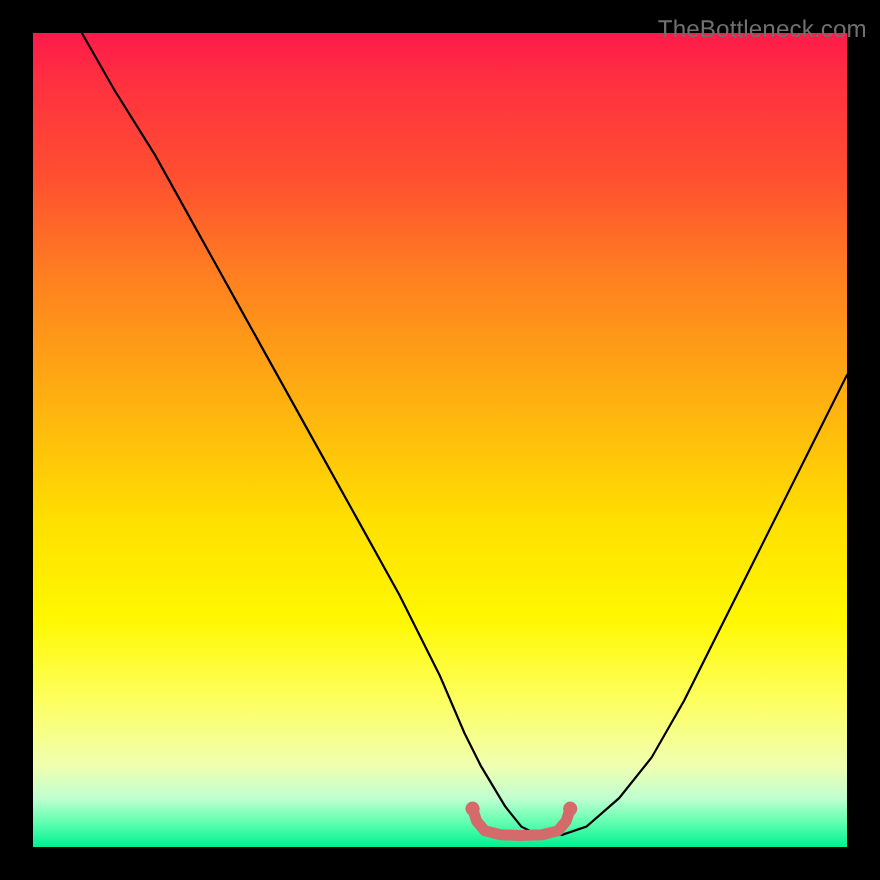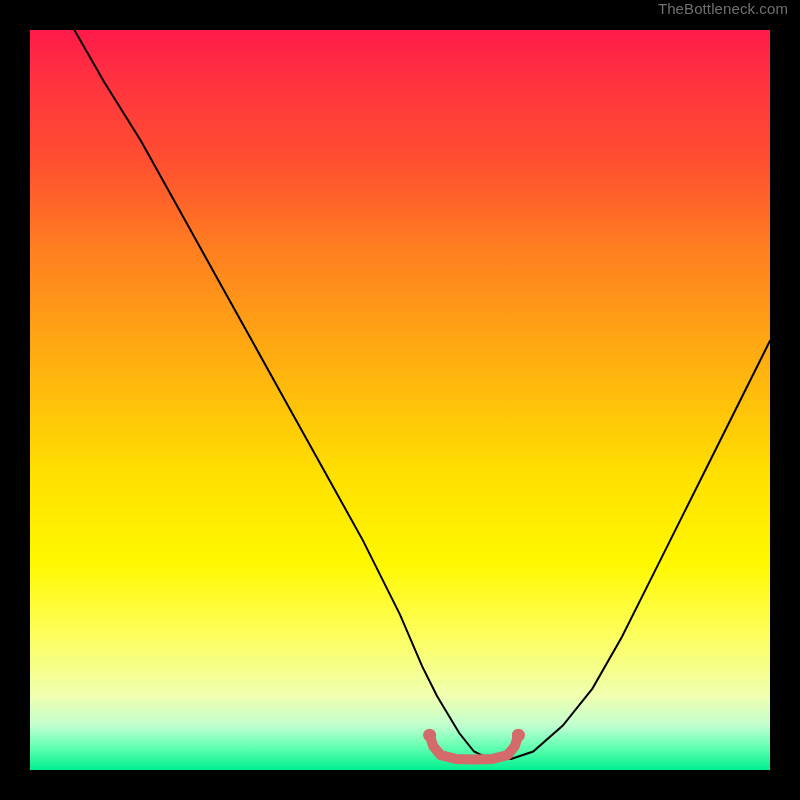--- a/index.html
+++ b/index.html
@@ -26,24 +26,24 @@
       #fff800 72%,
       #fdff60 82%,
       #f0ffb0 90%,
       #c0ffd0 94%,
       #60ffb0 97%,
       #00f090 100%
     );
   }
   .watermark {
     position: absolute;
-    top: 0;
+    top: 14px;
     right: 12px;
     font-family: Arial, Helvetica, sans-serif;
-    font-size: 15px;
+    font-size: 22px;
     color: #707070;
     letter-spacing: 0.1px;
   }
   svg.curve {
     position: absolute;
     left: 0; top: 0;
     width: 740px; height: 740px;
   }
 </style>
 </head>

